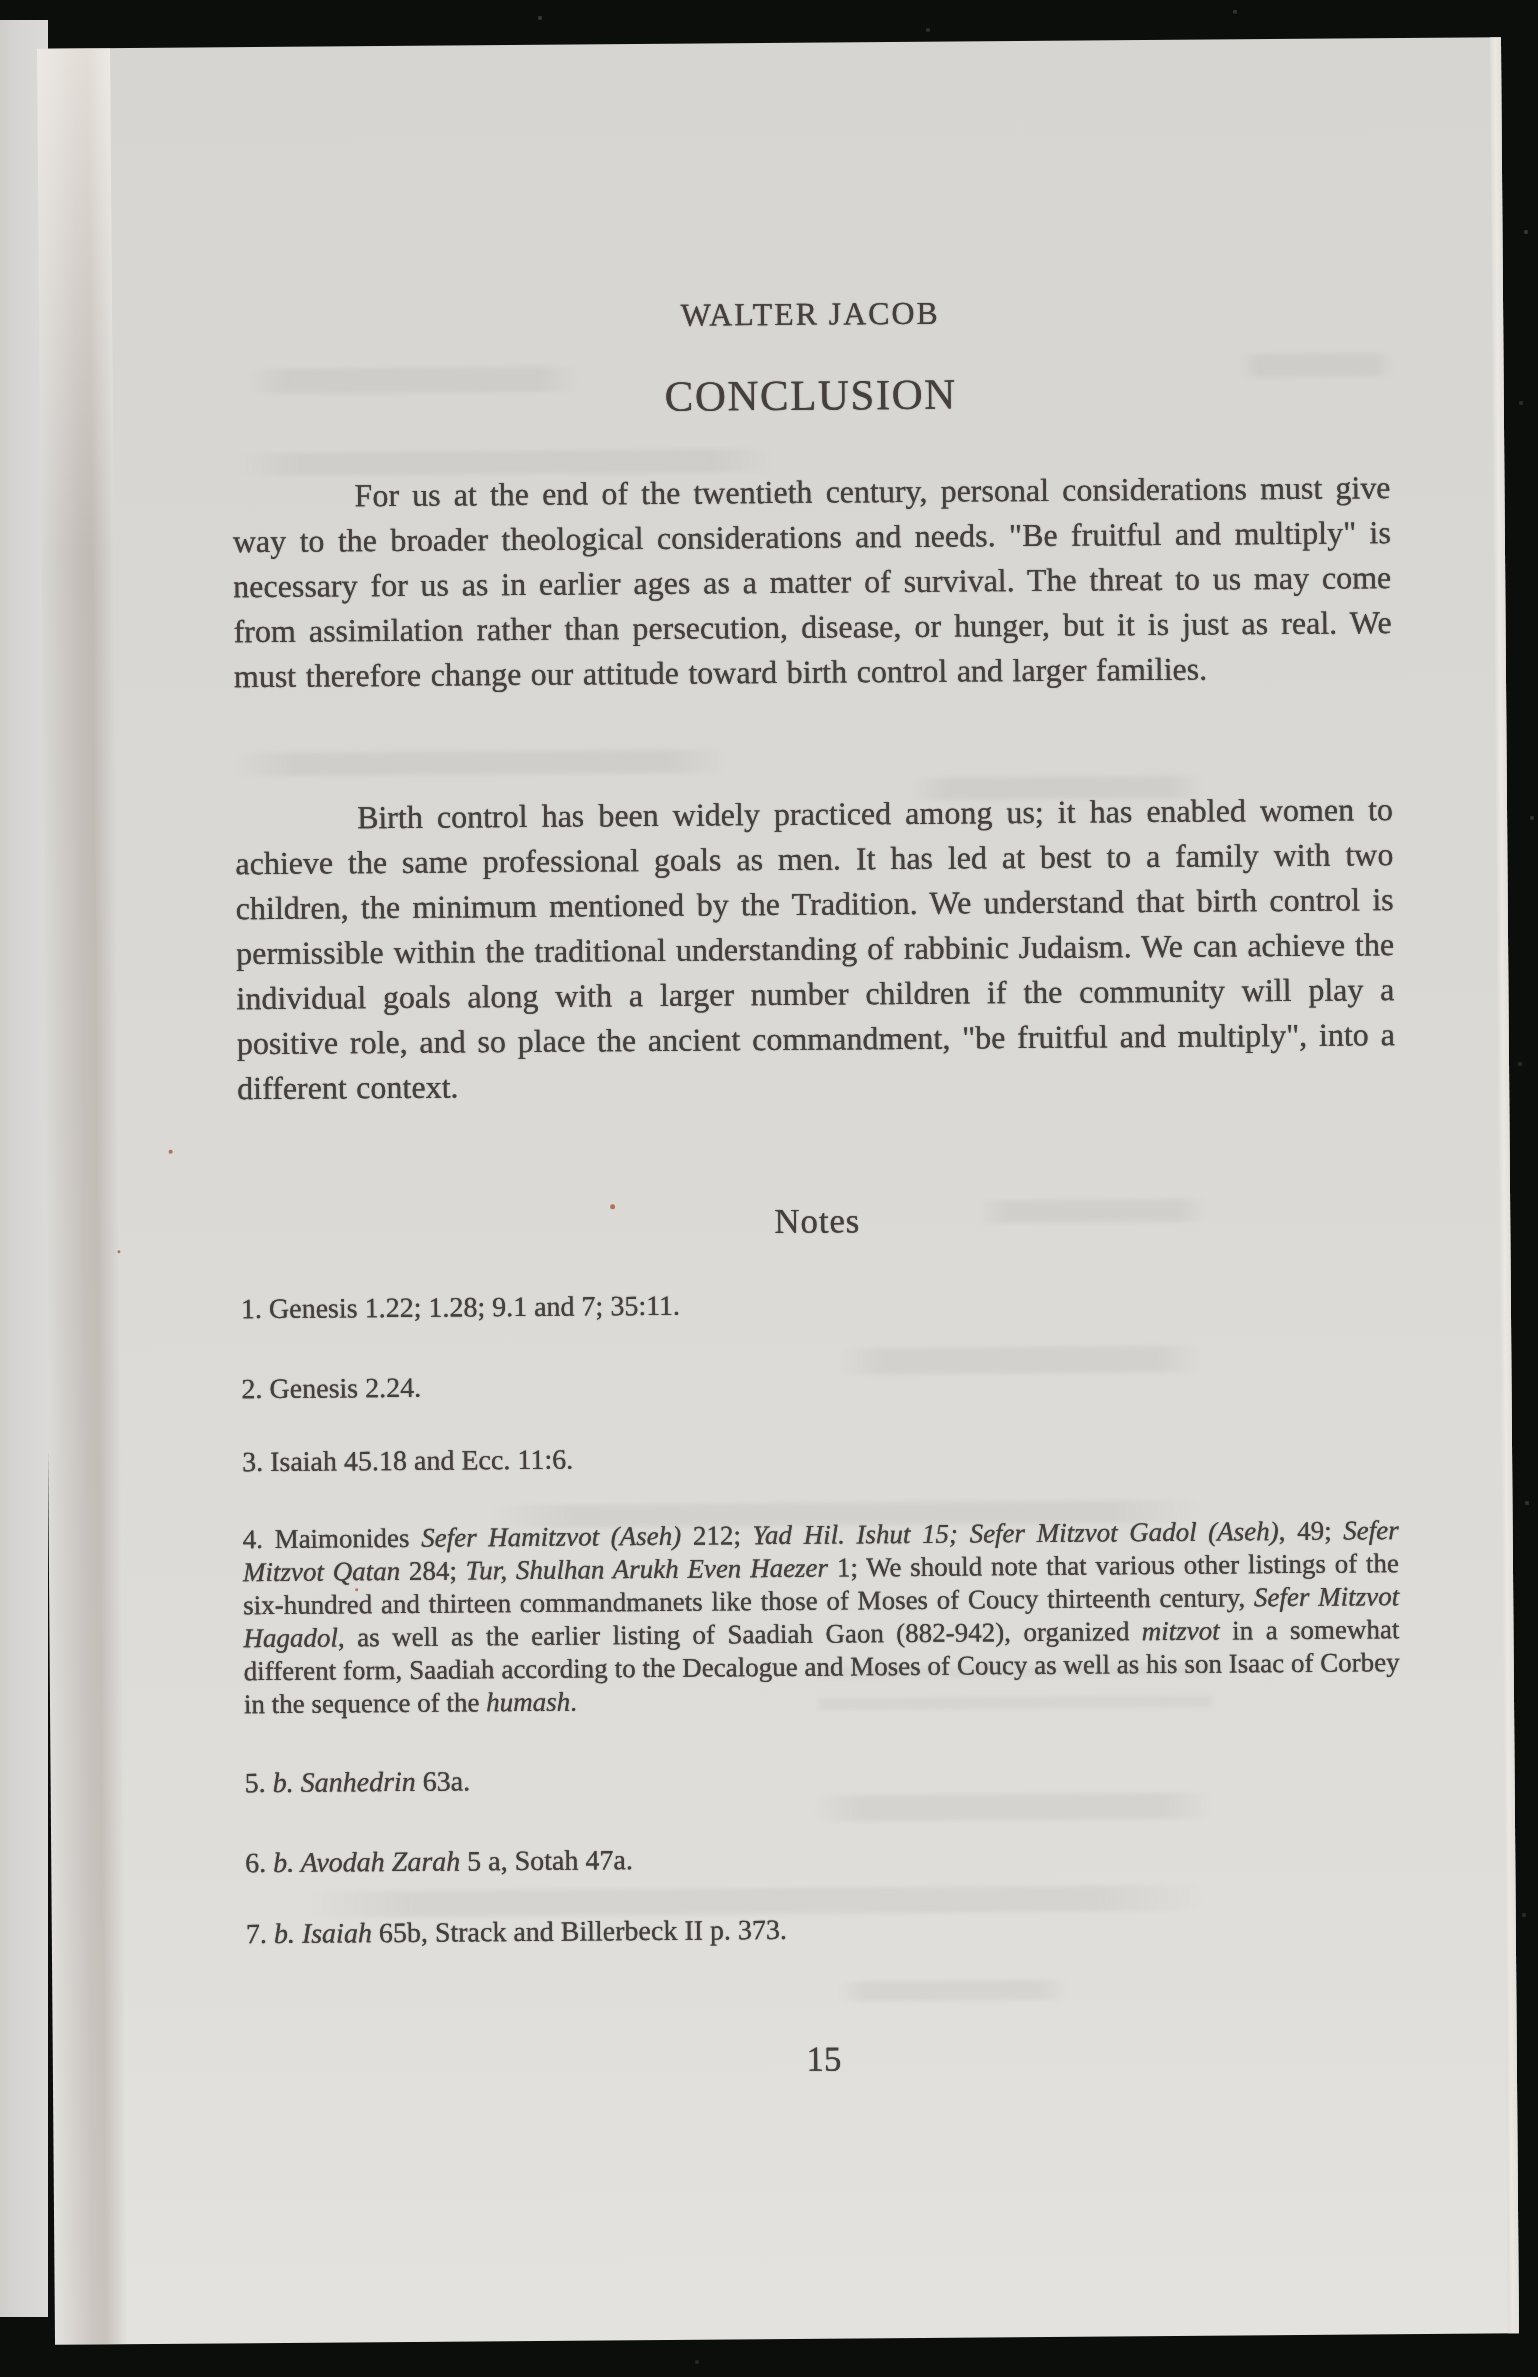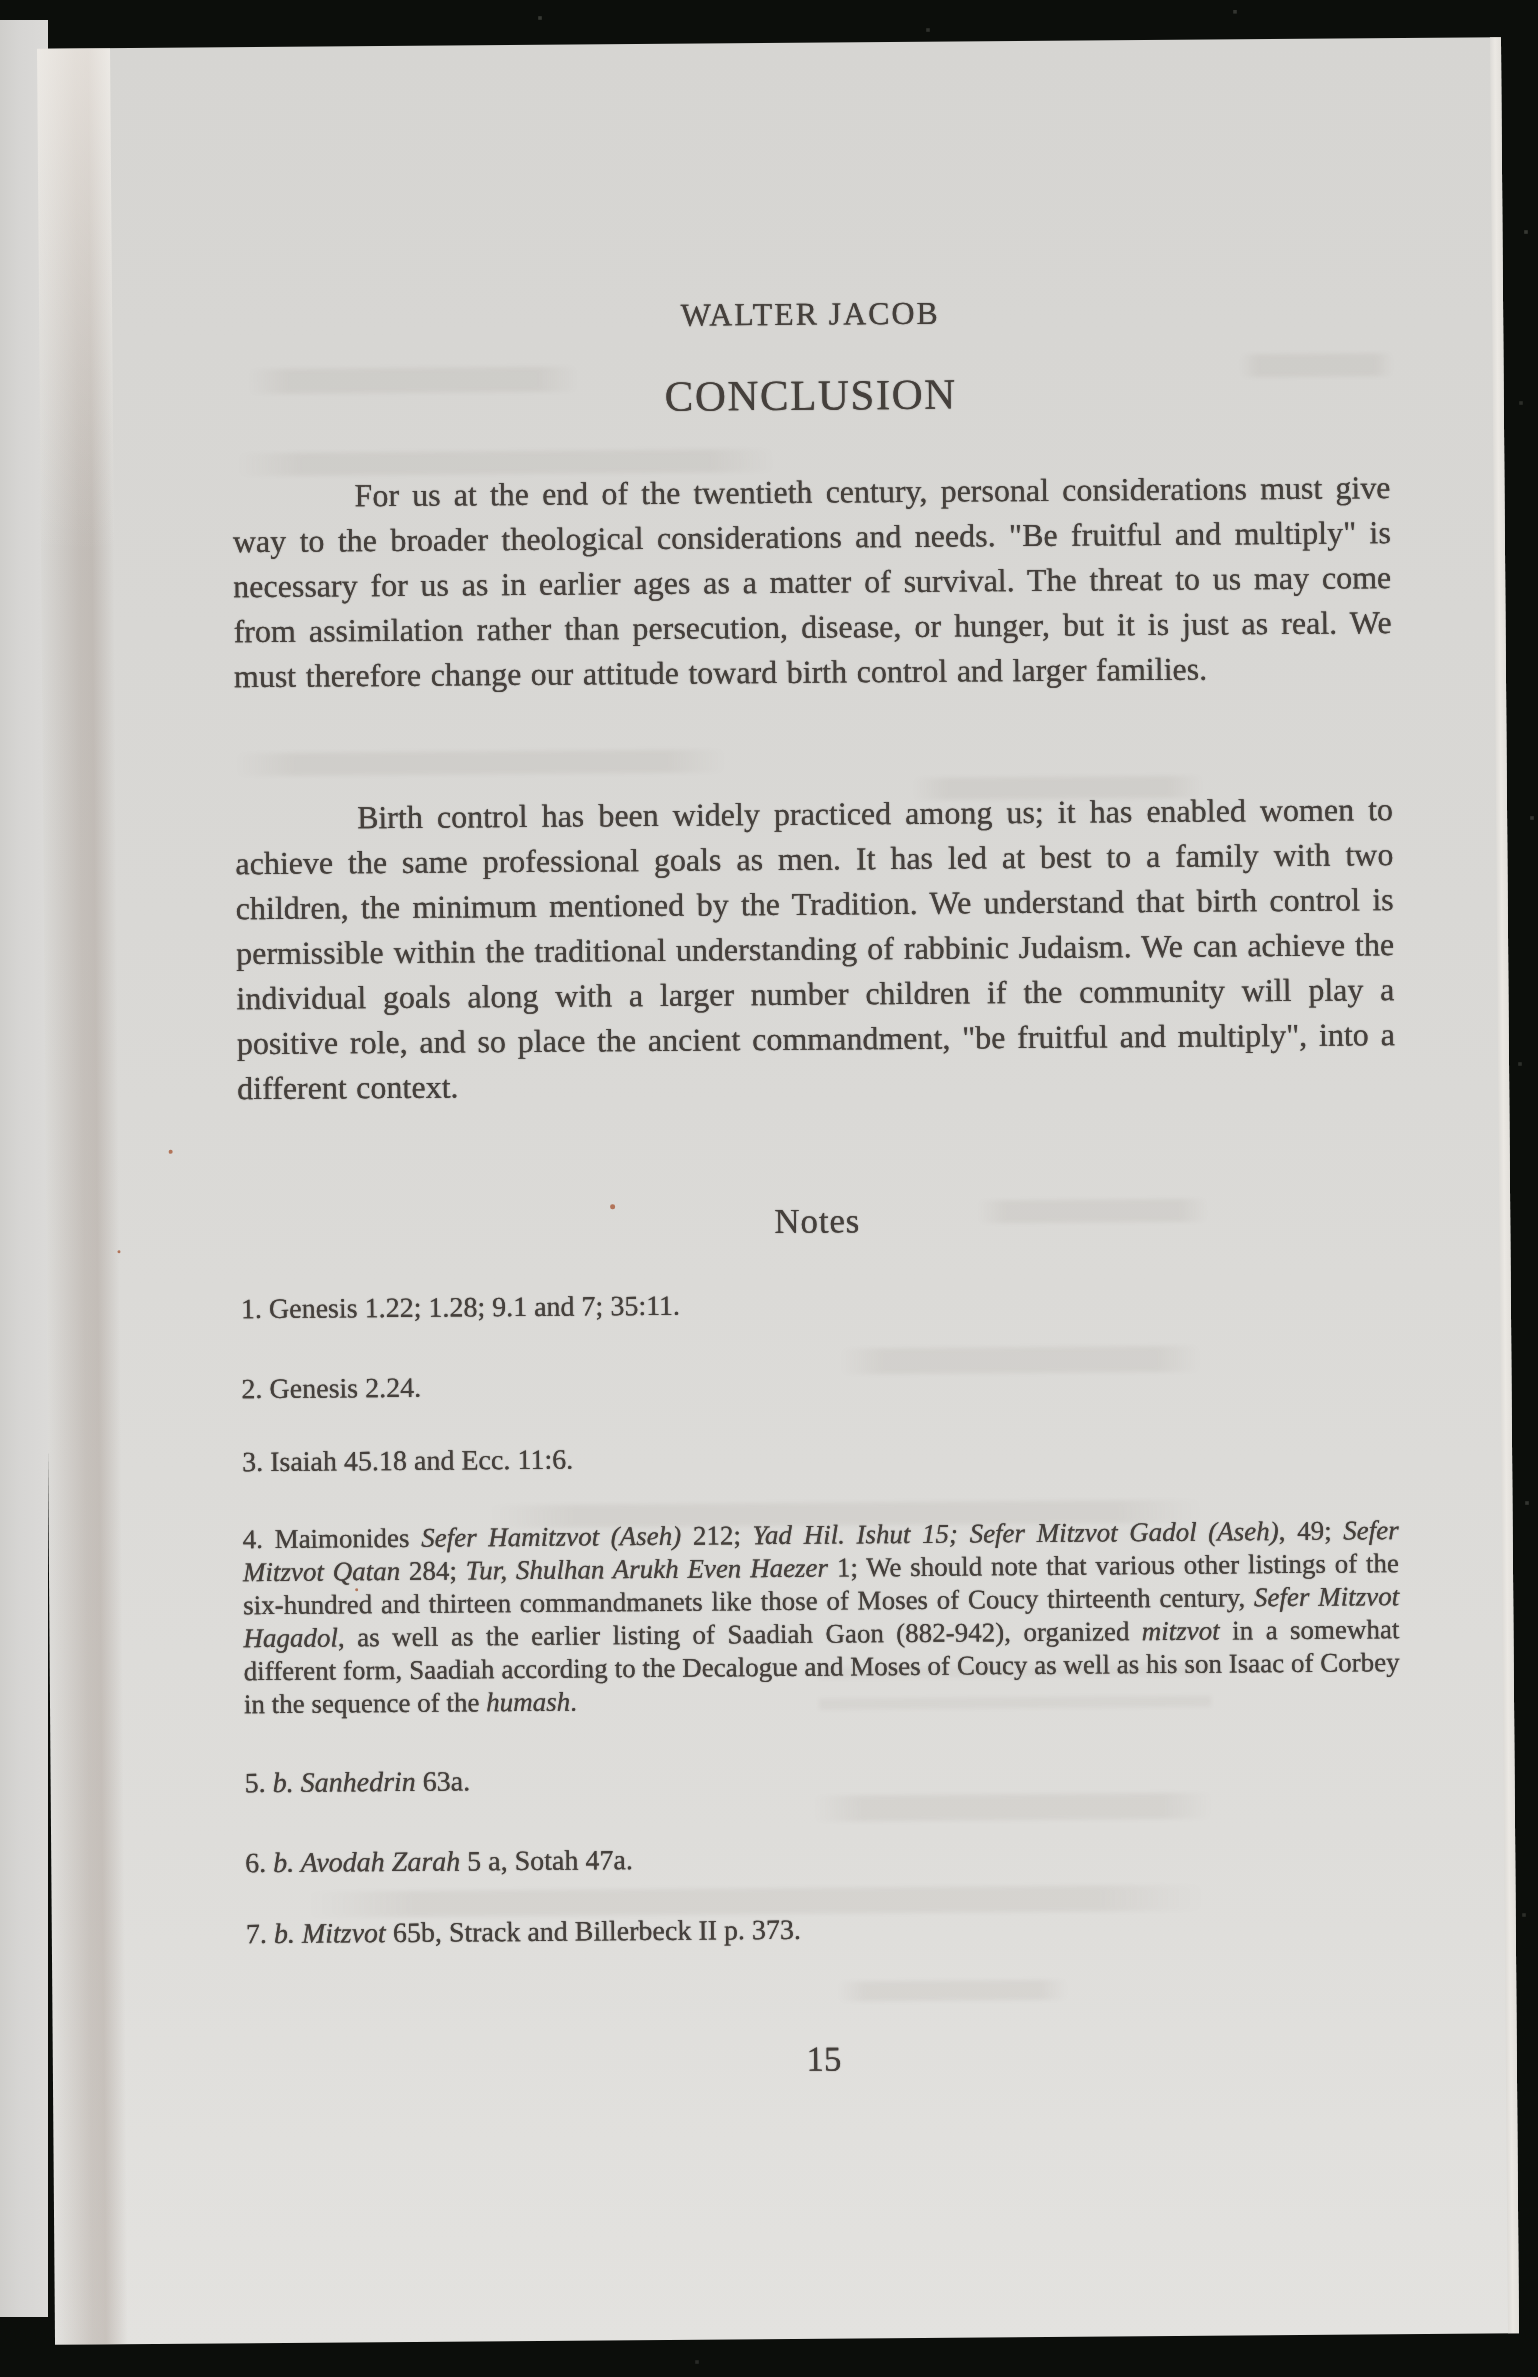--- a/index.html
+++ b/index.html
@@ -108,16 +108,16 @@
   <h1 class="title ink">CONCLUSION</h1>
   <p class="para p1 ink">For us at the end of the twentieth century, personal considerations must give way to the broader theological considerations and needs. "Be fruitful and multiply" is necessary for us as in earlier ages as a matter of survival. The threat to us may come from assimilation rather than persecution, disease, or hunger, but it is just as real. We must therefore change our attitude toward birth control and larger families.</p>
   <p class="para p2 ink">Birth control has been widely practiced among us; it has enabled women to achieve the same professional goals as men. It has led at best to a family with two children, the minimum mentioned by the Tradition. We understand that birth control is permissible within the traditional understanding of rabbinic Judaism. We can achieve the individual goals along with a larger number children if the community will play a positive role, and so place the ancient commandment, "be fruitful and multiply", into a different context.</p>
   <div class="notes-heading ink">Notes</div>
   <div class="note n1 ink"><span>1. Genesis 1.22; 1.28; 9.1 and 7; 35:11.</span></div>
   <div class="note n2 ink"><span>2. Genesis 2.24.</span></div>
   <div class="note n3 ink"><span>3. Isaiah 45.18 and Ecc. 11:6.</span></div>
   <div class="note n4 block ink"><span>4. Maimonides </span><i>Sefer Hamitzvot (Aseh)</i><span> 212; </span><i>Yad Hil. Ishut 15; Sefer Mitzvot Gadol (Aseh)</i><span>, 49; </span><i>Sefer Mitzvot Qatan</i><span> 284; </span><i>Tur, Shulhan Arukh Even Haezer</i><span> 1; We should note that various other listings of the six-hundred and thirteen commandmanets like those of Moses of Coucy thirteenth century, </span><i>Sefer Mitzvot Hagadol</i><span>, as well as the earlier listing of Saadiah Gaon (882-942), organized </span><i>mitzvot</i><span> in a somewhat different form, Saadiah according to the Decalogue and Moses of Coucy as well as his son Isaac of Corbey in the sequence of the </span><i>humash</i><span>.</span></div>
   <div class="note n5 ink"><span>5. </span><i>b. Sanhedrin</i><span> 63a.</span></div>
   <div class="note n6 ink"><span>6. </span><i>b. Avodah Zarah</i><span> 5 a, Sotah 47a.</span></div>
-  <div class="note n7 ink"><span>7. </span><i>b. Mitzvot</i><span> 65b, Strack and Billerbeck II p. 373.</span></div>
+  <div class="note n7 ink"><span>7. </span><i>b. Isaiah</i><span> 65b, Strack and Billerbeck II p. 373.</span></div>
   <div class="page-number ink">15</div>
 </div>
 
 
 </body></html>

